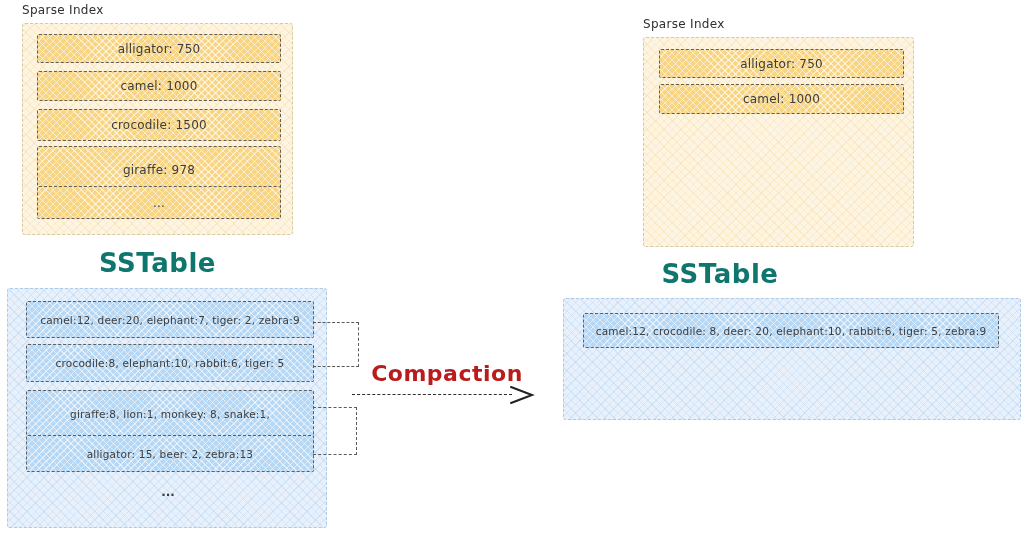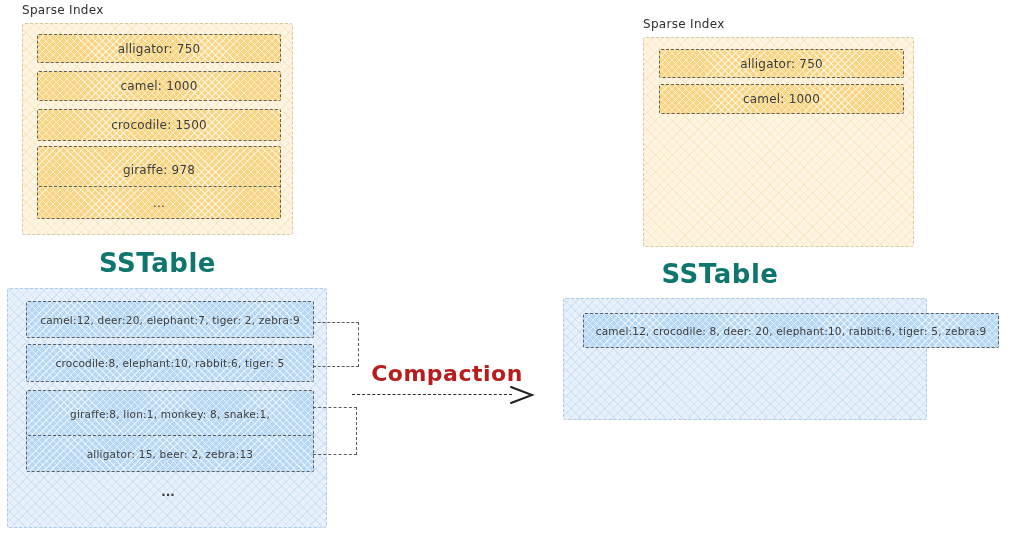--- a/index.html
+++ b/index.html
@@ -88,17 +88,17 @@
 
   <div class="abs diagram-title" style="left:643px; top:17px; width:271px;">Sparse Index</div>
 
   <div class="abs hatch-cream outer-cream" style="left:643px; top:37px; width:271px; height:210px;">
     <div class="abs row hatch-orange" style="left:15px; top:11px; width:245px; height:29px;">alligator: 750</div>
     <div class="abs row hatch-orange" style="left:15px; top:46px; width:245px; height:30px;">camel: 1000</div>
   </div>
 
   <div class="abs sstable-label" style="left:645px; top:259px; width:150px;">SSTable</div>
 
-  <div class="abs hatch-lightblue outer-blue" style="left:563px; top:298px; width:364px; height:122px;padding-left:40px;">
+  <div class="abs hatch-lightblue outer-blue" style="left:563px; top:298px; width:458px; height:122px;padding-left:40px;">
     <div class="abs row row-blue-text hatch-blue" style="left:19px; top:14px; width:416px; height:35px;">camel:12, crocodile: 8, deer: 20, elephant:10, rabbit:6, tiger: 5, zebra:9</div>
   </div>
 
 </div>
 
 </body></html>

